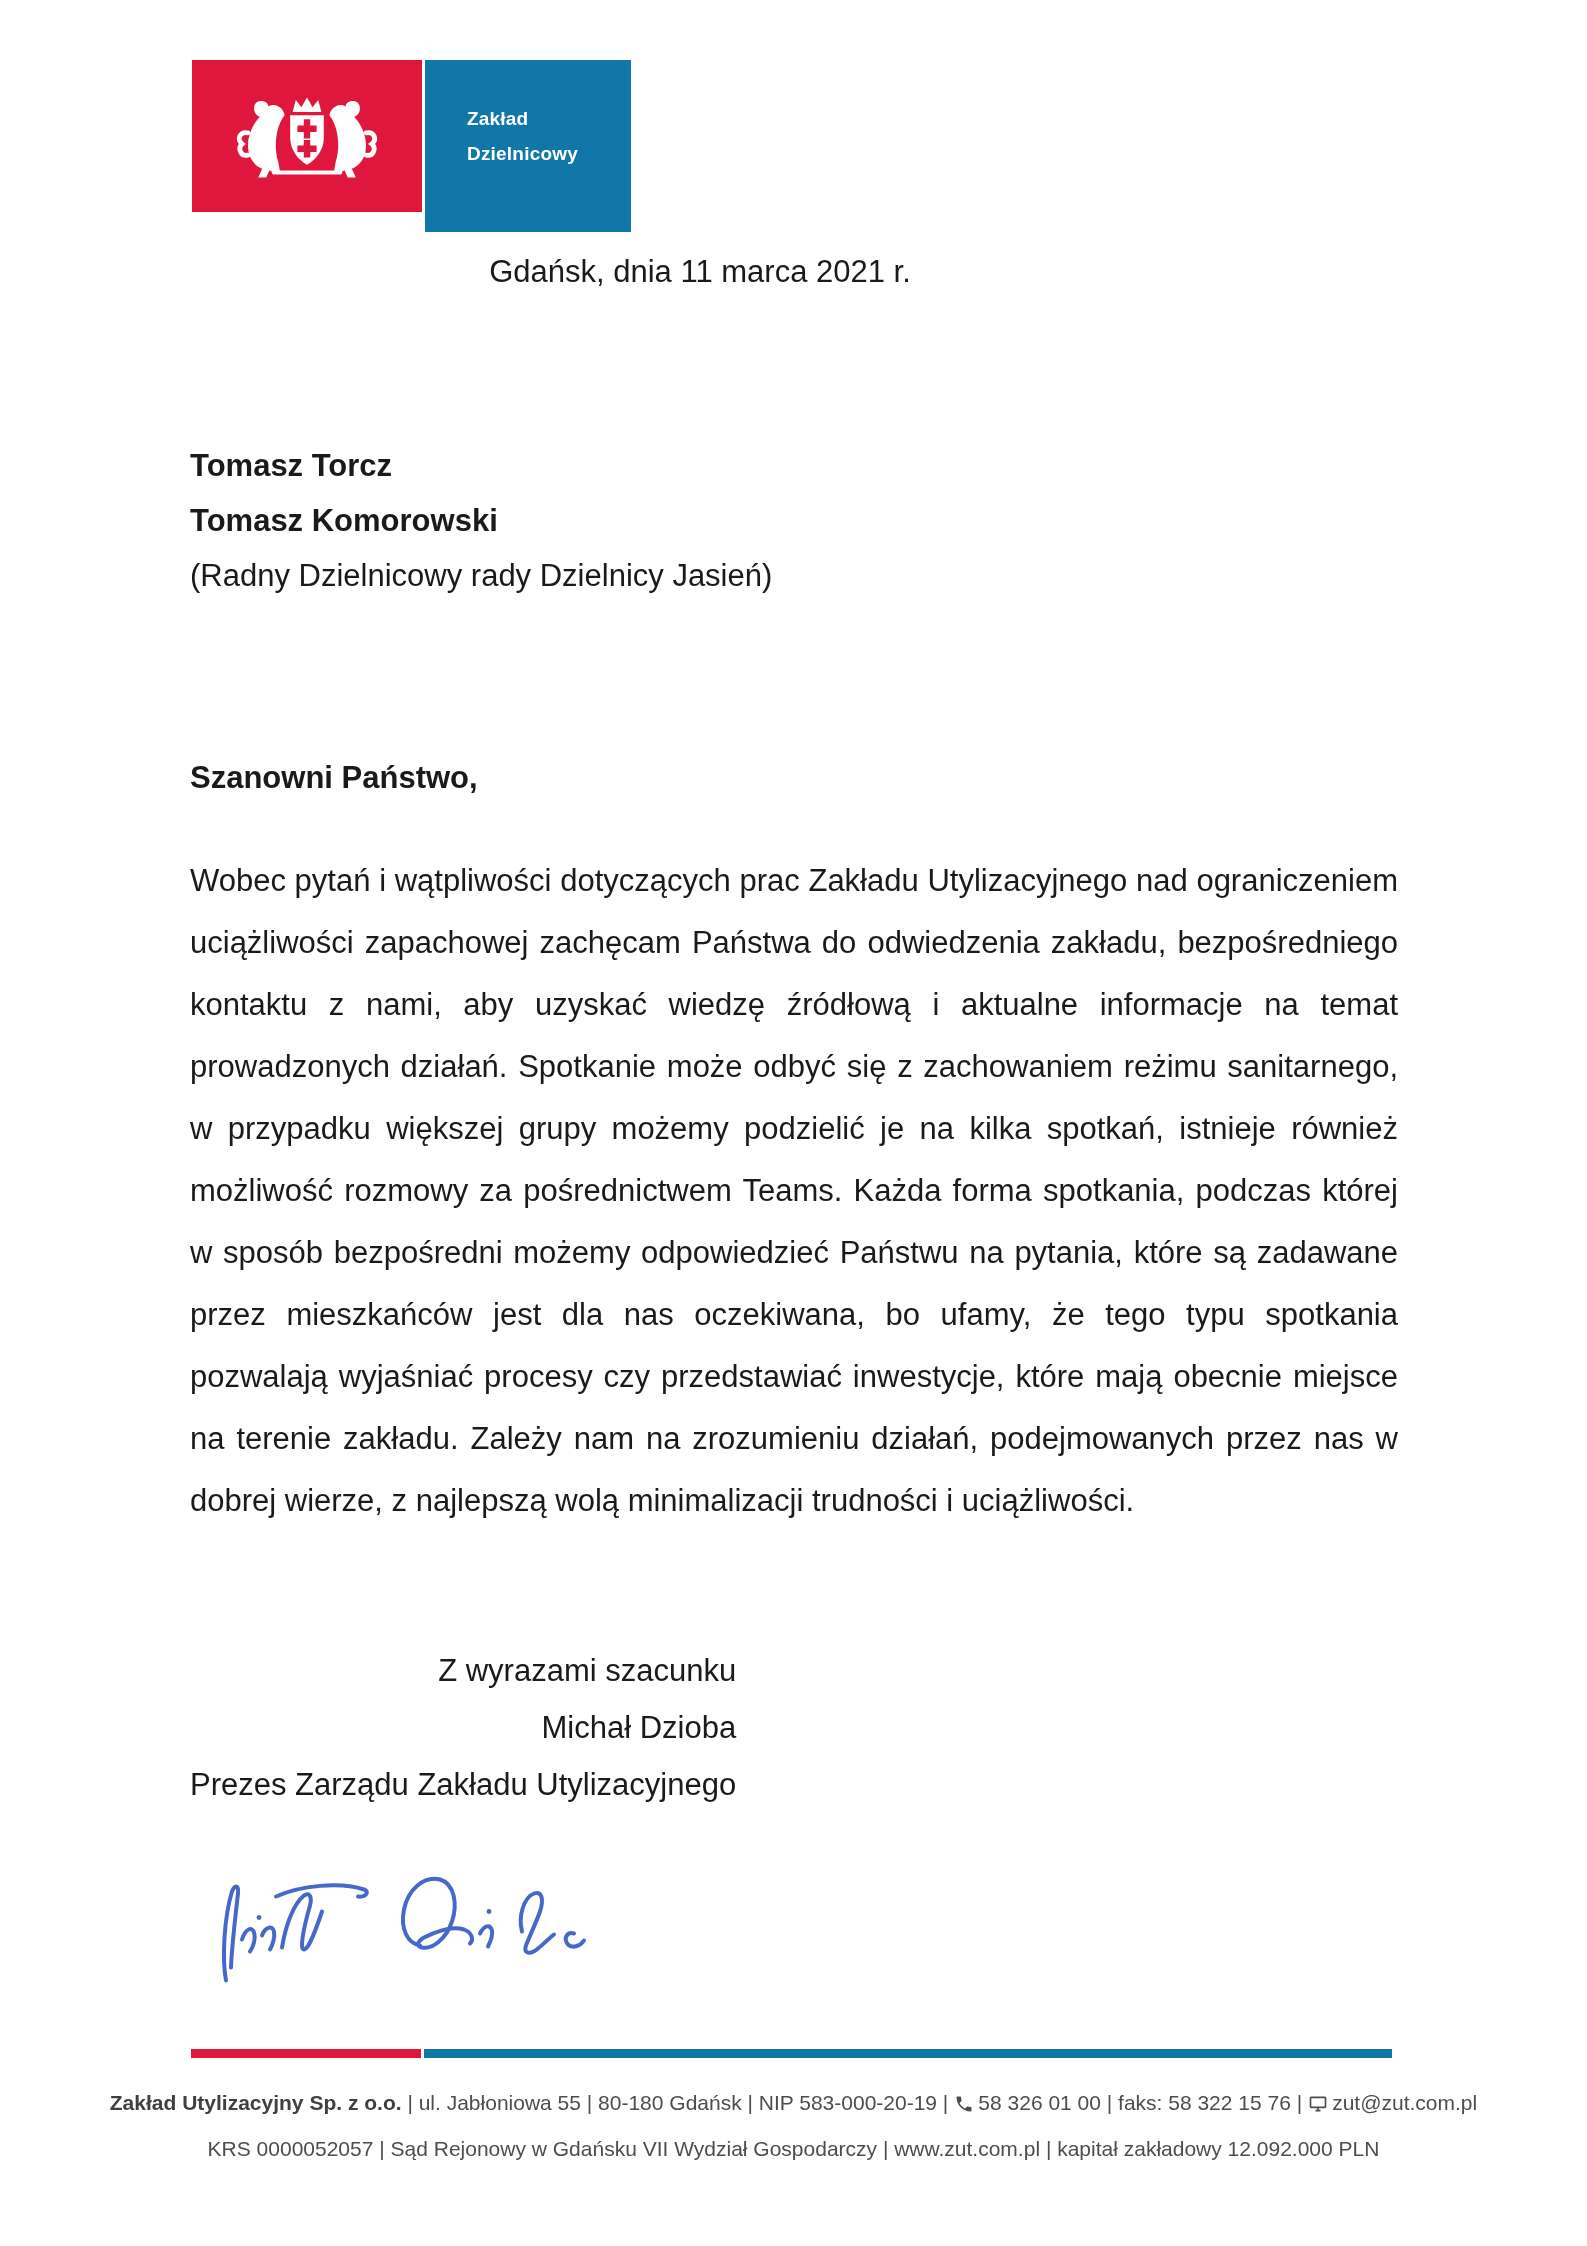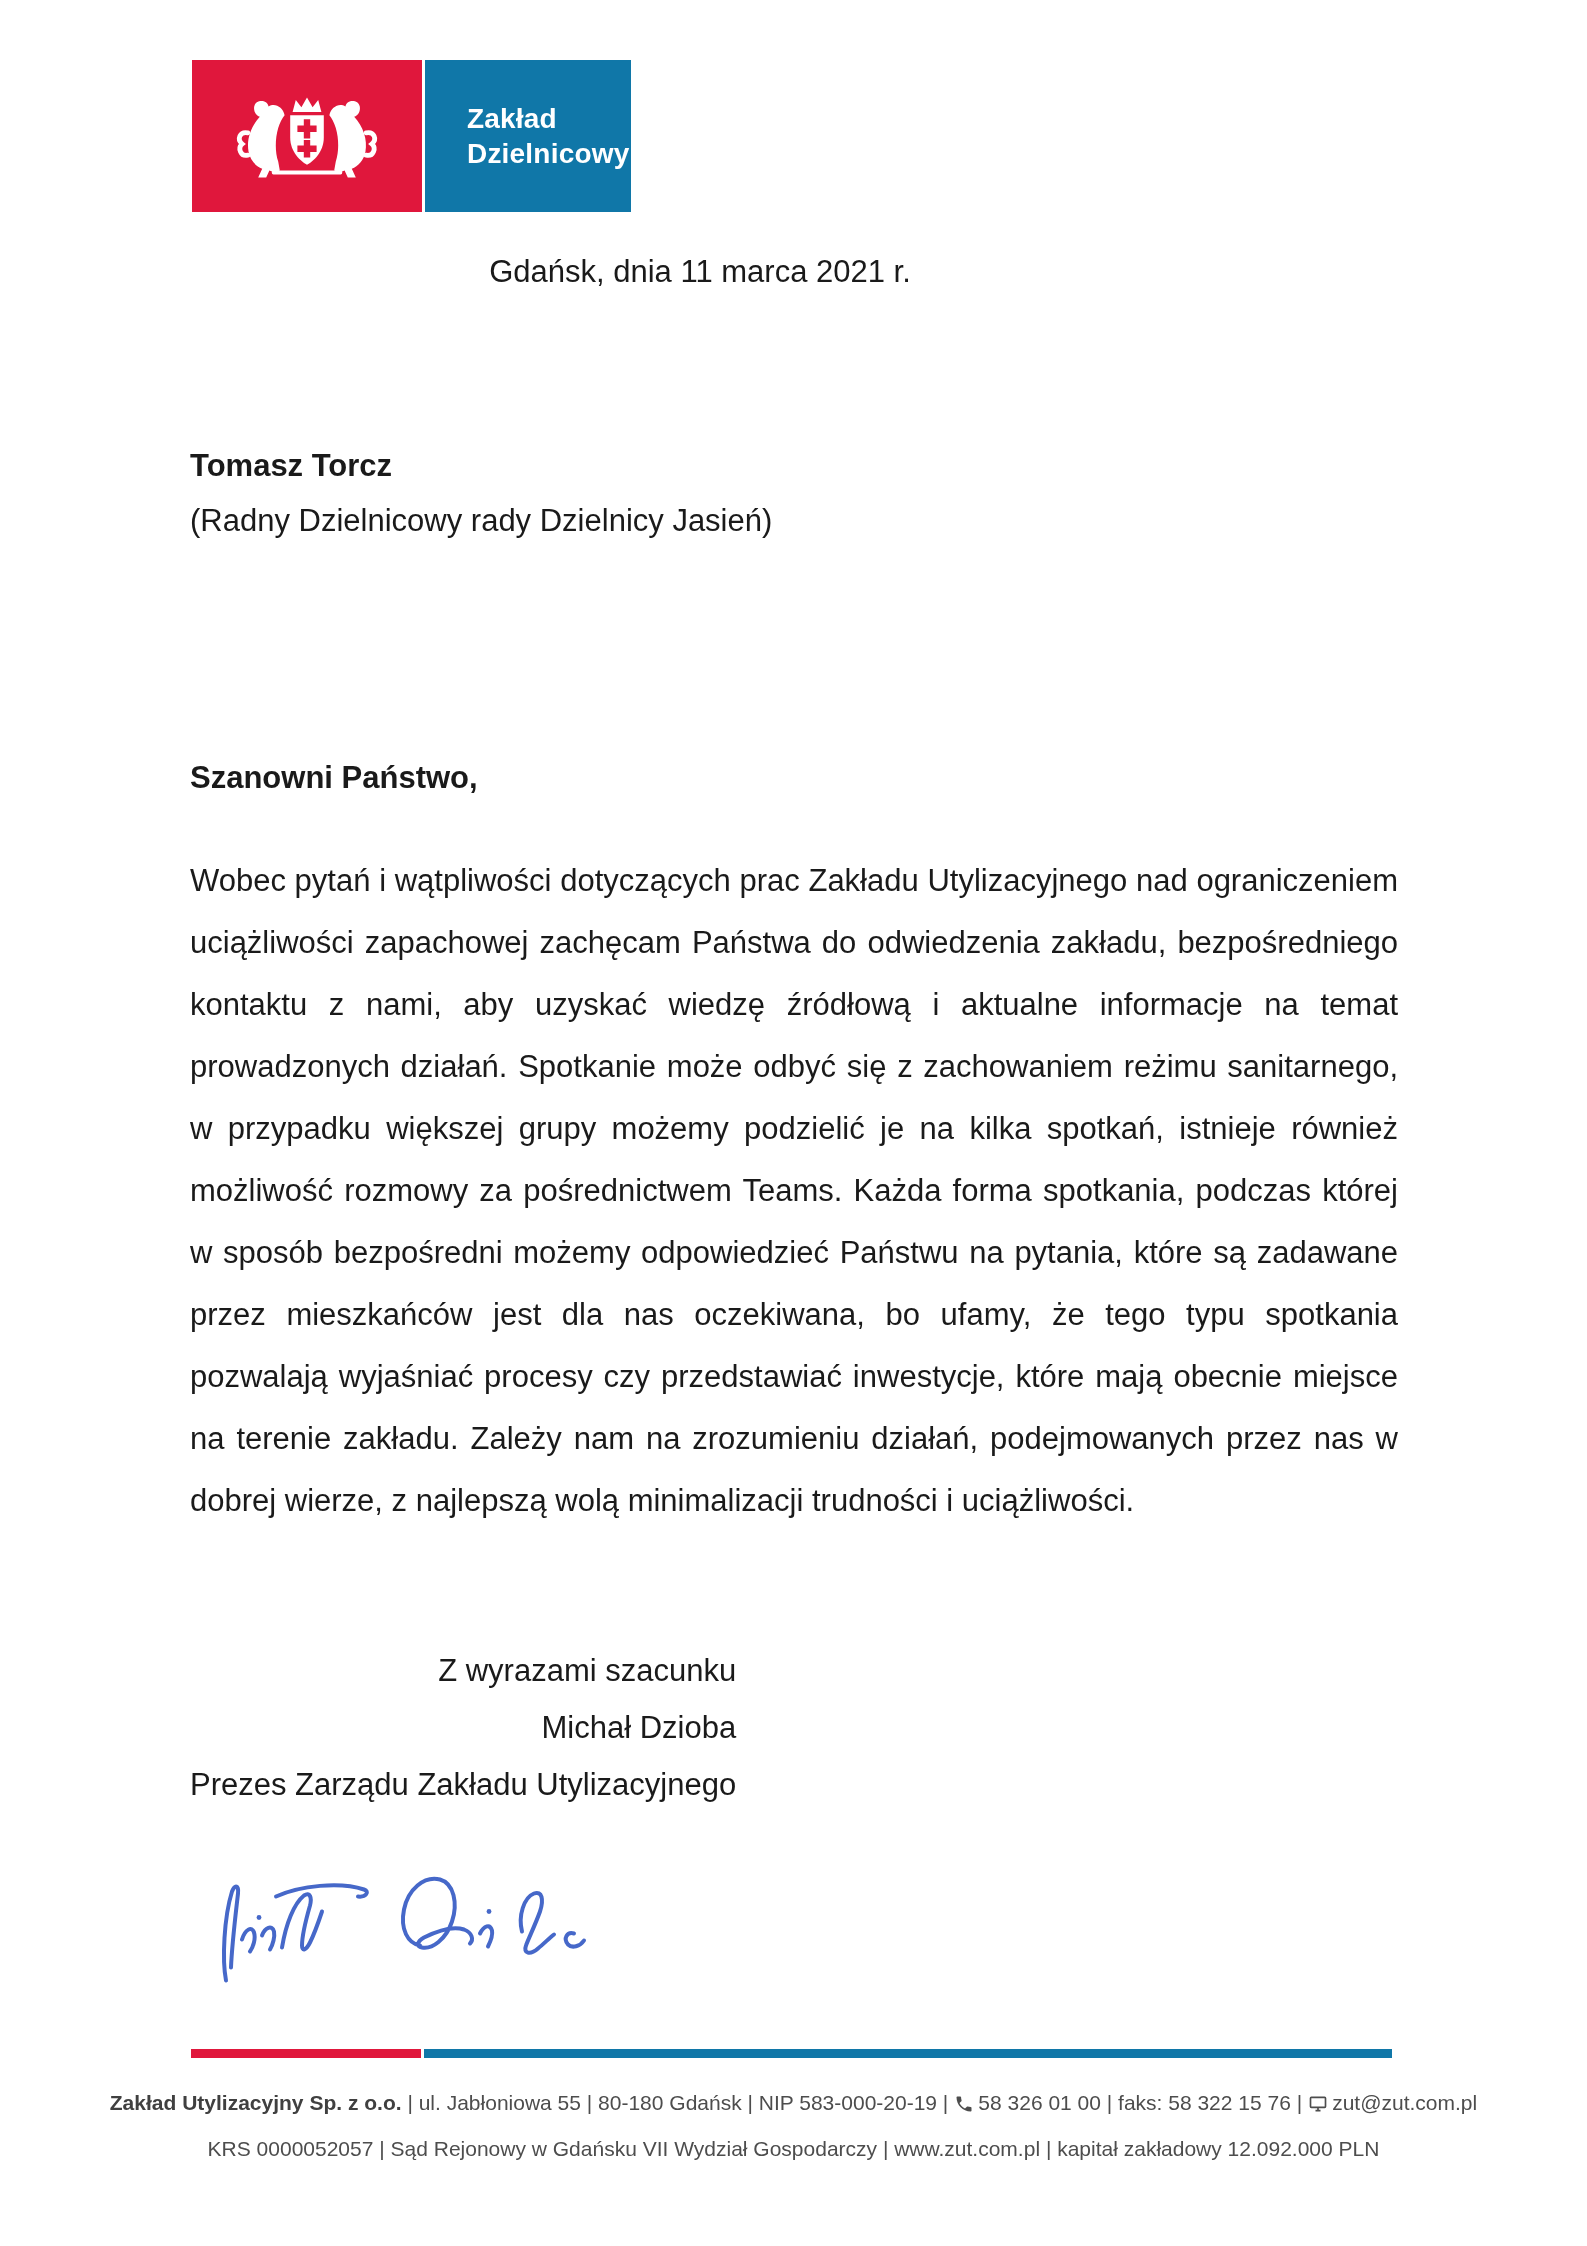--- a/index.html
+++ b/index.html
@@ -9,23 +9,23 @@
     margin:0 auto;
     background:#ffffff;
     font-family:"Liberation Sans", sans-serif;
     color:#1a1a1a;
     overflow:hidden;
   }
   
   .logo{position:absolute;left:192px;top:60px;display:flex;}
   .logo-red{width:230px;height:152px;background:#E0173C;display:flex;align-items:center;justify-content:center;}
   .logo-blue{
-    width:206px;height:152px;background:#1077A8;margin-left:3px;
+    width:206px;height:172px;background:#1077A8;margin-left:3px;
     box-sizing:border-box;padding:41px 0 0 42px;
-    color:#ffffff;font-weight:bold;font-size:28px;line-height:35px;
+    color:#ffffff;font-weight:bold;font-size:19px;line-height:35px;
     letter-spacing:0.2px;
   }
   
   .date{position:absolute;top:254px;left:0;width:1400px;text-align:center;font-size:31px;}
   
   .recipients{position:absolute;left:190px;top:438px;font-size:31px;line-height:55px;}
   .recipient-name{font-weight:bold;}
   
   .salutation{position:absolute;left:190px;top:760px;font-size:31px;font-weight:bold;}
   .body-text{
@@ -82,20 +82,21 @@
     <div class="logo-blue">
       <div>Zakład</div>
       <div>Dzielnicowy</div>
     </div>
   </div>
 
   <div class="date">Gdańsk, dnia 11 marca 2021 r.</div>
 
   <div class="recipients">
     <div class="recipient-name">Tomasz Torcz</div>
+    <div class="recipient-name">Tomasz Komorowski</div>
     <div class="recipient-role">(Radny Dzielnicowy rady Dzielnicy Jasień)</div>
   </div>
 
   <div class="salutation">Szanowni Państwo,</div>
 
   <div class="body-text">Wobec pytań i wątpliwości dotyczących prac Zakładu Utylizacyjnego nad ograniczeniem uciążliwości zapachowej zachęcam Państwa do odwiedzenia zakładu, bezpośredniego kontaktu z nami, aby uzyskać wiedzę źródłową i aktualne informacje na temat prowadzonych działań. Spotkanie może odbyć się z zachowaniem reżimu sanitarnego, w przypadku większej grupy możemy podzielić je na kilka spotkań, istnieje również możliwość rozmowy za pośrednictwem Teams. Każda forma spotkania, podczas której w sposób bezpośredni możemy odpowiedzieć Państwu na pytania, które są zadawane przez mieszkańców jest dla nas oczekiwana, bo ufamy, że tego typu spotkania pozwalają wyjaśniać procesy czy przedstawiać inwestycje, które mają obecnie miejsce na terenie zakładu. Zależy nam na zrozumieniu działań, podejmowanych przez nas w dobrej wierze, z najlepszą wolą minimalizacji trudności i uciążliwości.</div>
 
   <div class="closing">
     <div>Z wyrazami szacunku</div>
     <div>Michał Dzioba</div>

